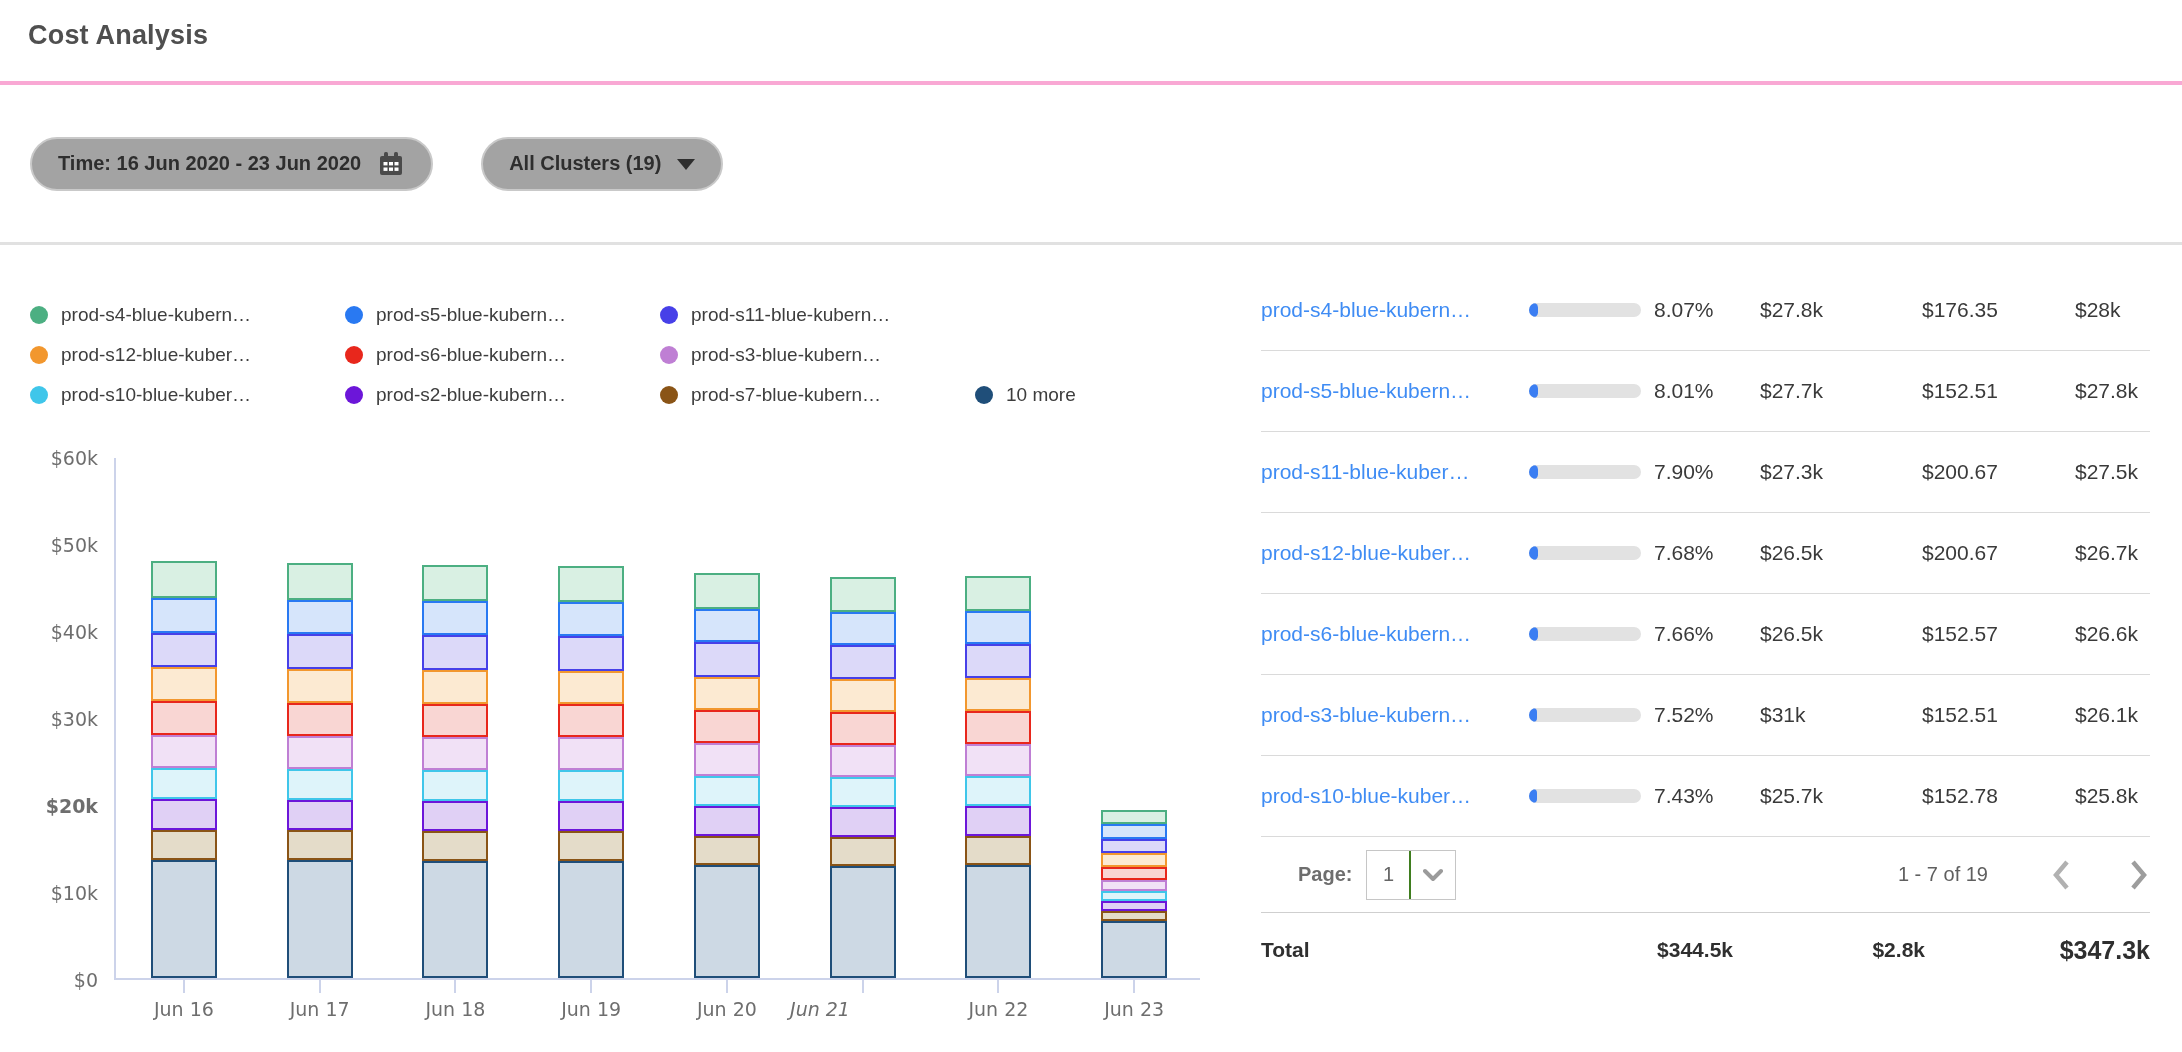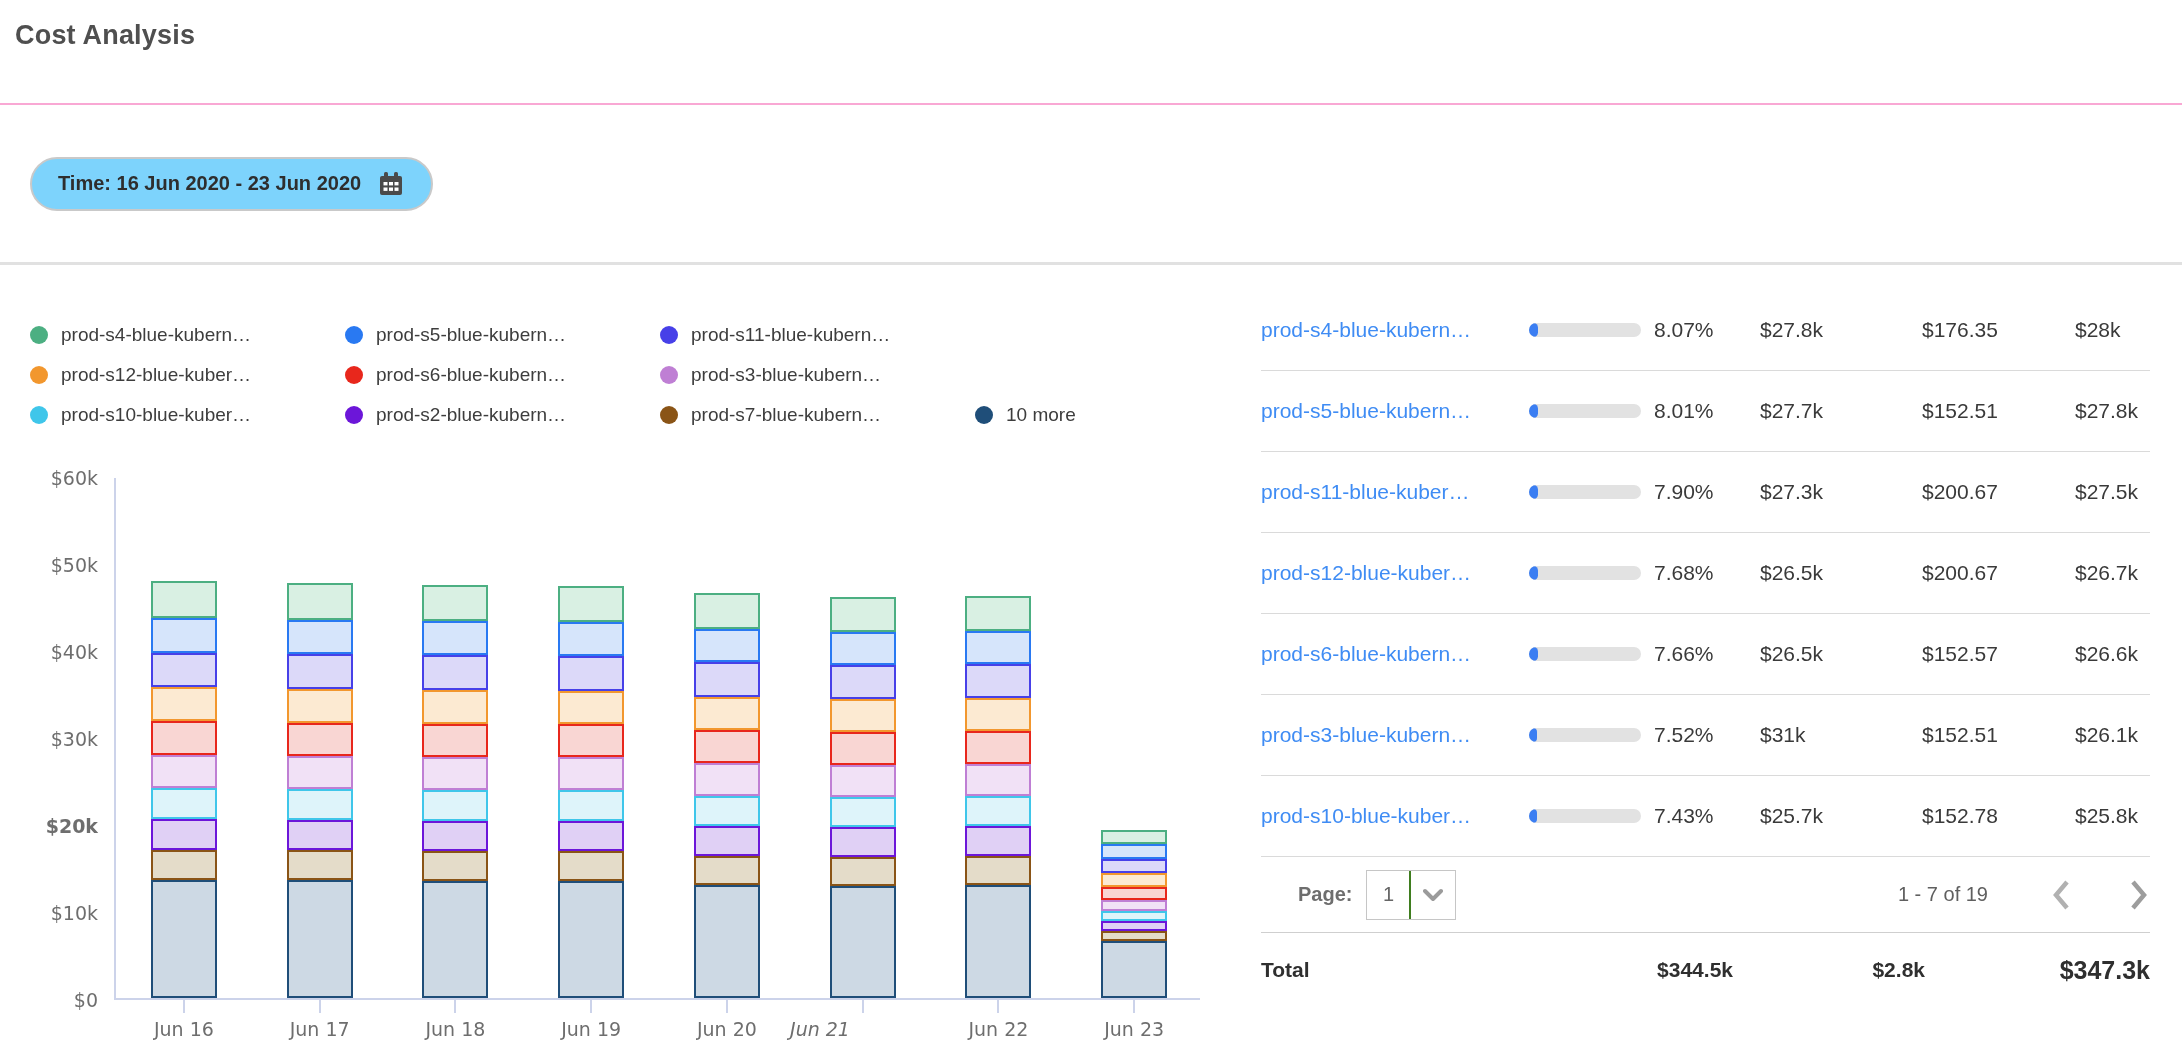--- a/index.html
+++ b/index.html
@@ -1,24 +1,24 @@
 <!DOCTYPE html>
 <html><head>
 <meta charset="utf-8">
 <style>
   * { margin:0; padding:0; box-sizing:border-box; }
   html,body { width:2182px; height:1052px; background:#fff; font-family:"Liberation Sans",sans-serif; color:#3a3a3a; overflow:hidden; }
 
   
-  .title-bar { height:105px; border-bottom:2px solid #f9a8d4; padding:20px 0 0 15px; }
+  .title-bar { height:85px; border-bottom:4px solid #f9a8d4; padding:20px 0 0 28px; }
   .page-title { font-size:27px; font-weight:700; color:#4f4f4f; letter-spacing:.2px; }
 
   
   .filter-bar { height:160px; border-bottom:3px solid #e1e1e1; display:flex; align-items:center; padding-left:30px; gap:48px; }
-  .pill { height:54px; border:2px solid #c9c9c9; border-radius:28px; background:#7dd3fc; display:flex; align-items:center; gap:16px; padding:0 26px; font-size:20px; font-weight:700; color:#2e2e2e; cursor:pointer; white-space:nowrap; }
+  .pill { height:54px; border:2px solid #c9c9c9; border-radius:28px; background:#a3a3a3; display:flex; align-items:center; gap:16px; padding:0 26px; font-size:20px; font-weight:700; color:#2e2e2e; cursor:pointer; white-space:nowrap; }
   .caret { width:0; height:0; border-left:9px solid transparent; border-right:9px solid transparent; border-top:11px solid #2e2e2e; margin-top:2px; }
 
   
   .main { display:flex; }
   .chart-panel { width:1240px; padding:50px 0 0 30px; }
 
   .legend-row { display:flex; height:40px; align-items:center; }
   .legend-item { display:flex; align-items:center; gap:13px; width:315px; font-size:19px; color:#3d3d3d; cursor:pointer; white-space:nowrap; }
   .legend-item.auto { width:auto; }
   .dot { width:18px; height:18px; border-radius:50%; flex:0 0 auto; }
@@ -75,20 +75,24 @@
         <g fill="#ffffff">
           <rect x="6.5" y="12" width="4" height="3.4"></rect>
             <rect x="12" y="12" width="4" height="3.4"></rect>
             <rect x="17.5" y="12" width="4" height="3.4"></rect>
           <rect x="6.5" y="17.5" width="4" height="3.4"></rect>
             <rect x="12" y="17.5" width="4" height="3.4"></rect>
             <rect x="17.5" y="17.5" width="4" height="3.4"></rect>
         </g>
       </svg>
     </span>
+  </div>
+  <div class="pill">
+    <span>All Clusters (19)</span>
+    <span class="caret"></span>
   </div>
 </div>
 
 <div class="main">
 
   <div class="chart-panel">
     <div id="legend">
         <div class="legend-row">
           <div class="legend-item">
             <span class="dot" style="background: rgb(76, 175, 130);"></span>

